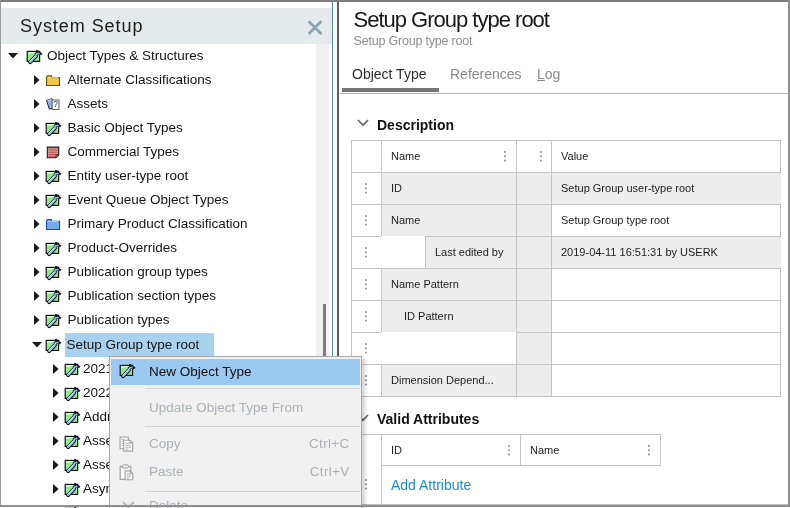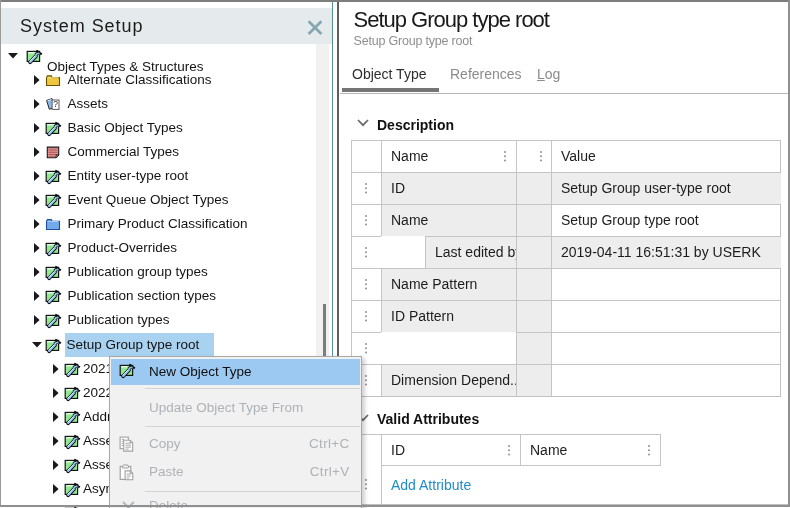--- a/index.html
+++ b/index.html
@@ -30,21 +30,21 @@
 
 #rpanel { left:339px; top:1px; width:449px; height:504px; background:#fff; }
 #rtitle { left:353.5px; top:6.5px; font-size:22px; color:#191919; letter-spacing:-1px; }
 #rsub { left:353.5px; top:34px; font-size:12.5px; color:#8e8e8e; letter-spacing:-0.2px; }
 .tab { top:66px; font-size:14px; }
 #tabline { left:340px; top:92.5px; width:448px; height:1px; background:#b5b5b5; }
 #tabind { left:341.5px; top:87.5px; width:97px; height:4.5px; background:#757575; }
 .sechead { font-size:14px; font-weight:bold; color:#111; }
 
 .tbl { position:absolute; background:#fff; }
-.cell { position:absolute; border-left:1px solid #c5c5c5; border-top:1px solid #c5c5c5; font-size:14px; color:#1d1d1d; white-space:nowrap; overflow:hidden; }
+.cell { position:absolute; border-left:1px solid #c5c5c5; border-top:1px solid #c5c5c5; font-size:11px; color:#1d1d1d; white-space:nowrap; overflow:hidden; }
 .grey { background:#ededed; }
 .grip { display:inline-block; width:2.2px; height:2.2px; border-radius:50%; background:#8f8f8f; box-shadow:0 4.2px 0 #8f8f8f, 0 8.4px 0 #8f8f8f; }
 
 #menu { left:109px; top:340px; width:252.5px; height:168px; background:#f1f1f1; border:1px solid #a8a8a8; border-bottom:none; box-shadow:3px 2px 4px rgba(0,0,0,0.18); z-index:50;margin-top:16px; }
 #menuhl { position:absolute; left:0.5px; top:2px; width:249.5px; height:26px; background:#9bc9f2; }
 .mi { position:absolute; left:39px; font-size:13.5px; white-space:nowrap; }
 .mdis { color:#aeb2b6; }
 .msc { position:absolute; font-size:13.5px; color:#aeb2b6; letter-spacing:0.3px; }
 .msep { position:absolute; left:35px; width:215px; height:1px; background:#d4d4d4; }
 .mico { position:absolute; left:9px; }
@@ -72,21 +72,21 @@
               <path d="M2.2 4.9 L8.5 4.6" stroke="#f2fdf2" stroke-width="1.3" fill="none"></path>
               <path d="M4.1 14.2 L9.9 8.1" stroke="#0c0c0c" stroke-width="3.8" stroke-linecap="round"></path>
               <path d="M4.2 13.9 L10.1 7.8" stroke="#8fbcee" stroke-width="2.3" stroke-linecap="round"></path>
               <path d="M3.8 13.4 L9.4 7.6" stroke="#edf4fd" stroke-width="0.9"></path>
               <path d="M9.8 6.9 Q11.4 4.5 14.1 5.5" stroke="#0c0c0c" stroke-width="3.1" fill="none"></path>
               <path d="M9.9 6.9 Q11.4 4.7 14 5.7" stroke="#8fbcee" stroke-width="1.7" fill="none"></path>
               <path d="M10.8 4.4 L11.5 2.1" stroke="#0c0c0c" stroke-width="2"></path>
               <path d="M14 4.9 L15.7 6.6" stroke="#0c0c0c" stroke-width="2.1"></path>
               <path d="M10.2 6.7 L10.9 5.8" stroke="#d9e7f9" stroke-width="0.8"></path>
             </svg></span>
-        <span class="t" style="left:46px;margin-top:11px;">Object Types &amp; Structures</span>
+        <span class="t" style="left:46px;">Object Types &amp; Structures</span>
       </div>
       <div class="r" style="top:60px;">
         <svg class="a" style="left:33px;top:7px;" width="6" height="10" viewBox="0 0 6 10">
             <path d="M0 0 L5.6 5 L0 10 Z" fill="#1a1a1a"></path>
           </svg>
         <span class="i" style="left:44px;top:4px;"><svg width="16" height="17" viewBox="0 0 16 17">
               <path d="M1.5 13.5 V5.6 L2.4 3.9 H6.3 L7.1 5.6 H14.5 V13.5 Z" fill="#eec63f" stroke="#6b5200" stroke-width="1.1"></path>
               <path d="M2.5 5.8 H13.5" stroke="#f9e487" stroke-width="1.1"></path>
             </svg></span>
         <span class="t" style="left:66.5px;">Alternate Classifications</span>
@@ -441,21 +441,21 @@
     <div class="cell grey" style="left:200px;top:96px;width:230px;height:32px;line-height:31px;padding-left:9px;">2019-04-11 16:51:31 by USERK</div>
     <div class="cell" style="left:0;top:128px;width:30px;height:32px;">
         <span class="grip" style="position:absolute;left:13px;top:10px;"></span>
       </div>
     <div class="cell grey" style="left:30px;top:128px;width:135px;height:32px;line-height:31px;padding-left:9px;">Name Pattern</div>
     <div class="cell grey" style="left:165px;top:128px;width:35px;height:32px;"></div>
     <div class="cell" style="left:200px;top:128px;width:230px;height:32px;line-height:31px;padding-left:9px;"></div>
     <div class="cell" style="left:0;top:160px;width:30px;height:32px;">
         <span class="grip" style="position:absolute;left:13px;top:10px;"></span>
       </div>
-    <div class="cell grey" style="left:30px;top:160px;width:135px;height:32px;line-height:31px;padding-left:9px;">ID Pattern</div>
+    <div class="cell grey" style="left:30px;top:160px;width:135px;height:32px;line-height:31px;padding-left:22px;">ID Pattern</div>
     <div class="cell grey" style="left:165px;top:160px;width:35px;height:32px;"></div>
     <div class="cell" style="left:200px;top:160px;width:230px;height:32px;line-height:31px;padding-left:9px;"></div>
     <div class="cell" style="left:0;top:192px;width:30px;height:32px;">
         <span class="grip" style="position:absolute;left:13px;top:10px;"></span>
       </div>
     <div class="cell grey" style="left:165px;top:192px;width:35px;height:32px;"></div>
     <div class="cell" style="left:200px;top:192px;width:230px;height:32px;line-height:31px;padding-left:9px;"></div>
     <div class="cell" style="left:0;top:224px;width:30px;height:32px;">
         <span class="grip" style="position:absolute;left:13px;top:10px;"></span>
       </div>

